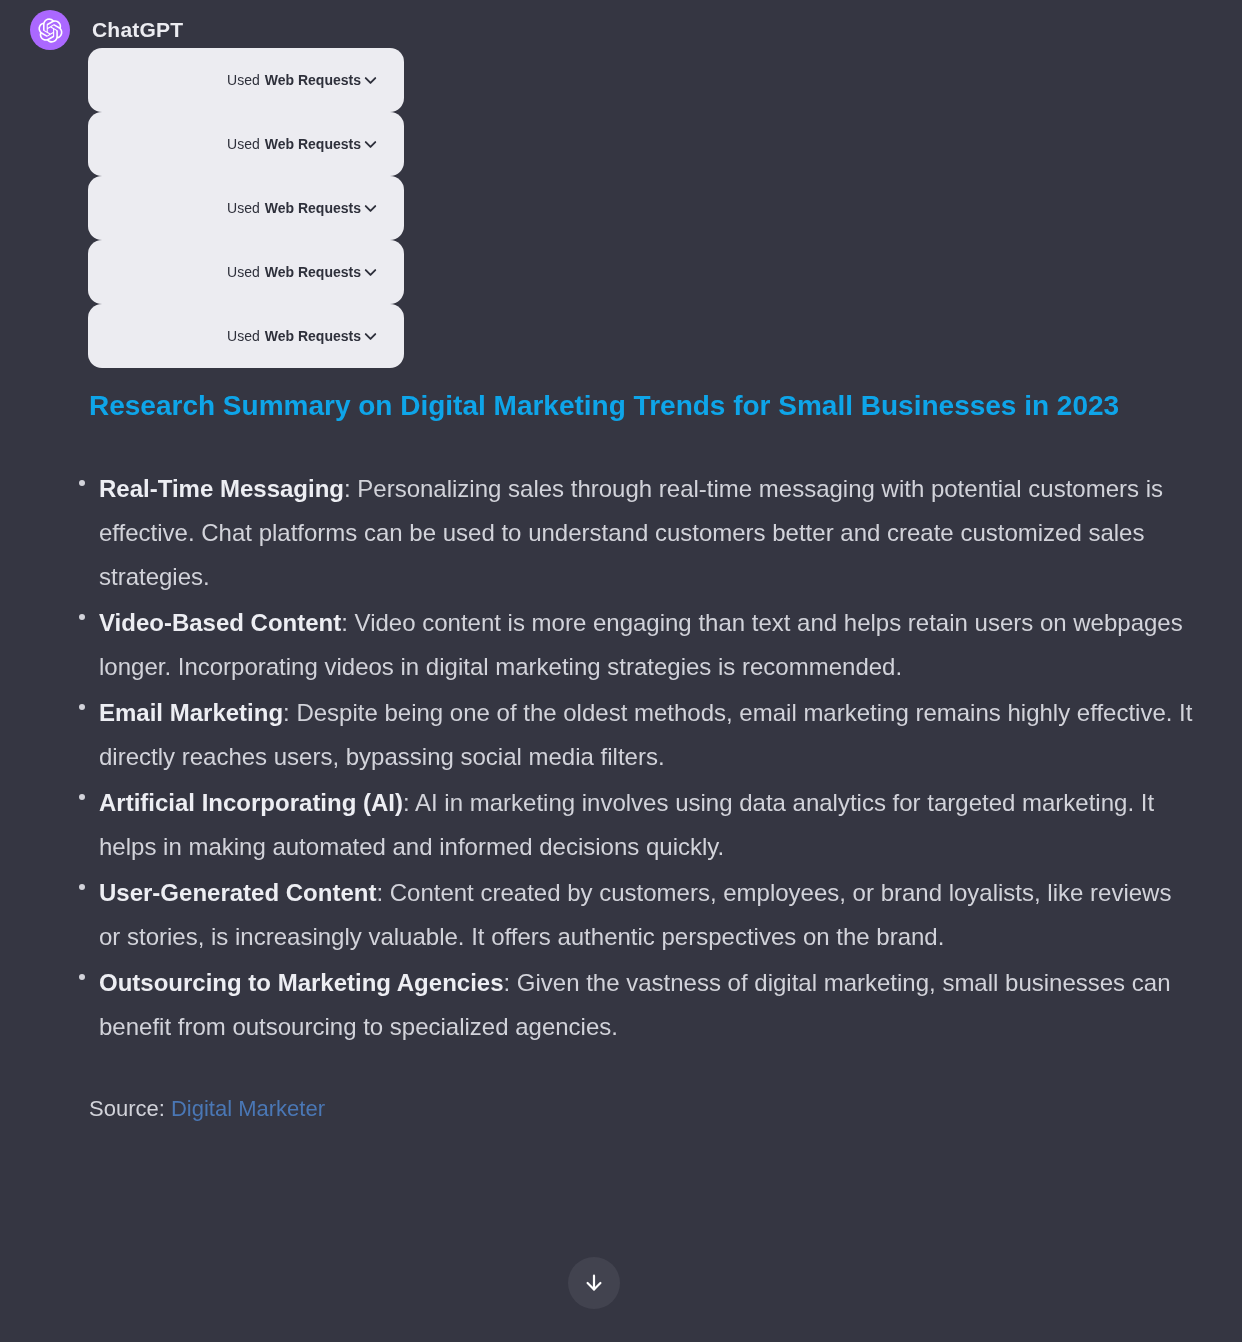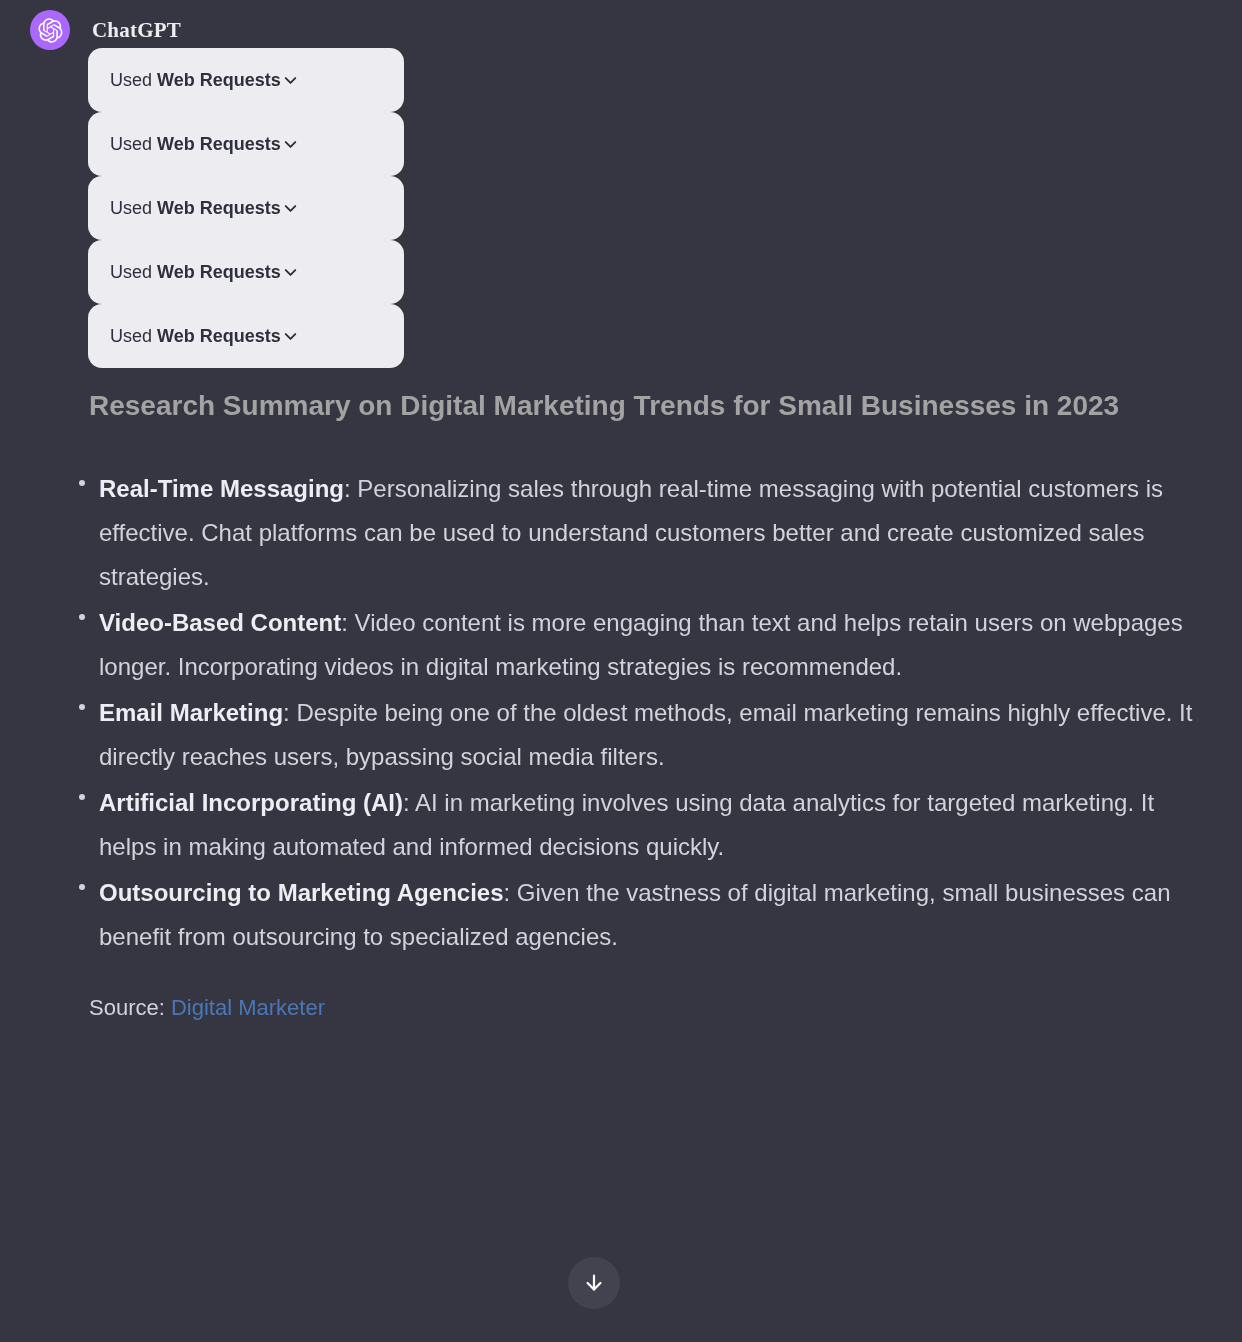--- a/index.html
+++ b/index.html
@@ -14,21 +14,20 @@
   }
 
   
   .msg-header {
     position: absolute;
     left: 30px;
     top: 10px;
     display: flex;
     align-items: center;
     gap: 22px;
-    font-family: Liberation Serif, serif;
   }
   .avatar {
     width: 40px;
     height: 40px;
     border-radius: 50%;
     background: #ab68ff;
     display: flex;
     align-items: center;
     justify-content: center;
     flex: none;
@@ -46,43 +45,43 @@
     left: 88px;
     top: 48px;
     width: 316px;
   }
   .pill {
     height: 64px;
     background: #ececf1;
     border-radius: 14px;
     display: flex;
     align-items: center;
-    justify-content: flex-start;
+    justify-content: flex-end;
     padding: 0 24px 0 22px;
     color: #2e303b;
-    font-size: 18px;
+    font-size: 14px;
     cursor: pointer;
   }
   .pill-prefix { margin-right: 5px; }
   .pill-bold { font-weight: bold; }
   .chevron { flex: none; }
 
   
   .content {
     position: absolute;
     left: 89px;
     top: 380px;
     width: 1110px;
   }
   .title {
     margin: 0 0 36px 0;
     font-size: 28px;
     font-weight: bold;
     line-height: 51px;
-    color: #a3a3a3;
+    color: #0ea5e9;
   }
   .section-heading {
     margin: 0 0 20px 0;
     font-size: 22px;
     font-weight: 400;
     color: #d3d4da;
   }
   .trends-list {
     list-style: none;
     margin: 0;
@@ -102,21 +101,21 @@
     left: -10px;
     top: 13px;
     width: 6px;
     height: 6px;
     border-radius: 50%;
     background: #d2d3da;
   }
   .trend-label { font-weight: bold; color: #edeef3; }
 
   .source-row {
-    margin-top: 36px;
+    margin-top: 47px;
     font-size: 22px;
     color: #d2d3da;
   }
   .source-link {
     color: #4a77b5;
     text-decoration: none;
     cursor: pointer;
   }
 
   
@@ -208,20 +207,23 @@
 
 
   <li class="trend-item">
     <strong class="trend-label">Email Marketing</strong><span class="trend-text">: Despite being one of the oldest methods, email marketing remains highly effective. It directly reaches users, bypassing social media filters.</span>
   </li>
 
   <li class="trend-item">
     <strong class="trend-label">Artificial Incorporating (AI)</strong><span class="trend-text">: AI in marketing involves using data analytics for targeted marketing. It helps in making automated and informed decisions quickly.</span>
   </li>
 
+  <li class="trend-item">
+    <strong class="trend-label">User-Generated Content</strong><span class="trend-text">: Content created by customers, employees, or brand loyalists, like reviews or stories, is increasingly valuable. It offers authentic perspectives on the brand.</span>
+  </li>
 
   <li class="trend-item">
     <strong class="trend-label">Outsourcing to Marketing Agencies</strong><span class="trend-text">: Given the vastness of digital marketing, small businesses can benefit from outsourcing to specialized agencies.</span>
   </li>
 </ul>
   <div class="source-row">
     <span>Source:</span>
     <a class="source-link">Digital Marketer</a>
   </div>
 </div>

